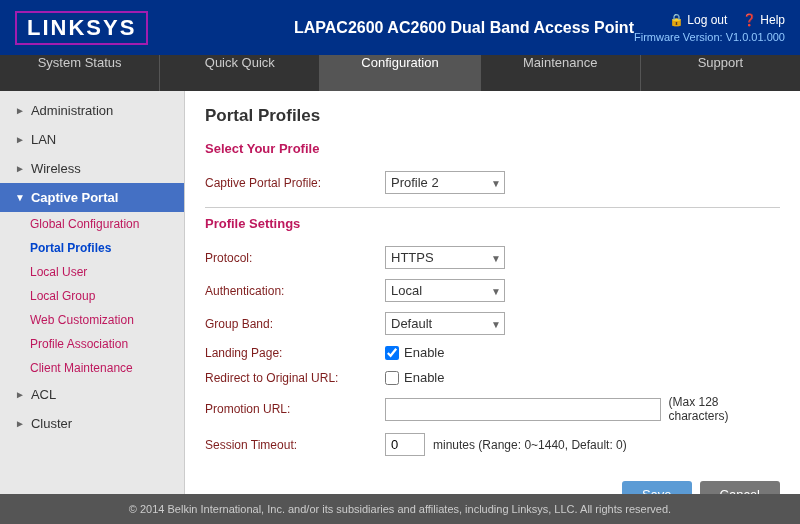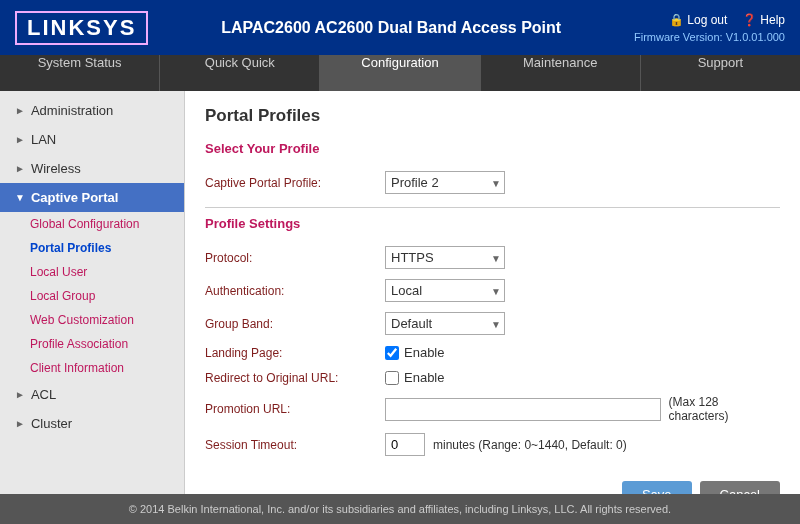--- a/index.html
+++ b/index.html
@@ -13,29 +13,29 @@
       align-items: center;
       justify-content: space-between;
       padding: 0 15px;
     }
     .logo {
       background: #003087;
       color: white;
       font-size: 22px;
       font-weight: bold;
       letter-spacing: 2px;
-      border: 2px solid #f0abfc;
+      border: 2px solid #a21caf;
       padding: 2px 10px;
     }
     .device-title {
       color: white;
       font-size: 16px;
       font-weight: bold;
       flex: 1;
-      text-align: center;
+      text-align: right;
     }
     .header-right {
       display: flex;
       flex-direction: column;
       align-items: flex-end;
       gap: 4px;
     }
     .header-actions {
       display: flex;
       gap: 15px;
@@ -322,21 +322,21 @@
     <div class="sidebar-subitem">
       <span>Local Group</span>
     </div>
     <div class="sidebar-subitem">
       <span>Web Customization</span>
     </div>
     <div class="sidebar-subitem">
       <span>Profile Association</span>
     </div>
     <div class="sidebar-subitem">
-      <span>Client Information</span>
+      <span>Client Maintenance</span>
     </div>
     <div class="sidebar-item parent">
       <span class="arrow blue-arrow">►</span>
       <span>ACL</span>
     </div>
     <div class="sidebar-item parent">
       <span class="arrow blue-arrow">►</span>
       <span>Cluster</span>
     </div>
   </div>

